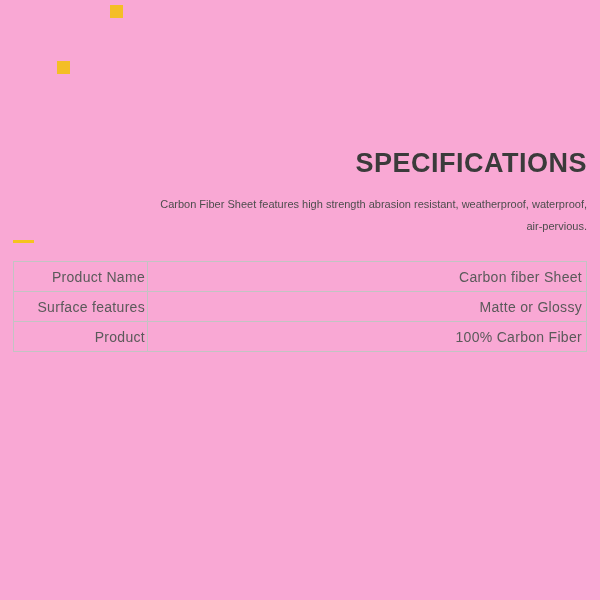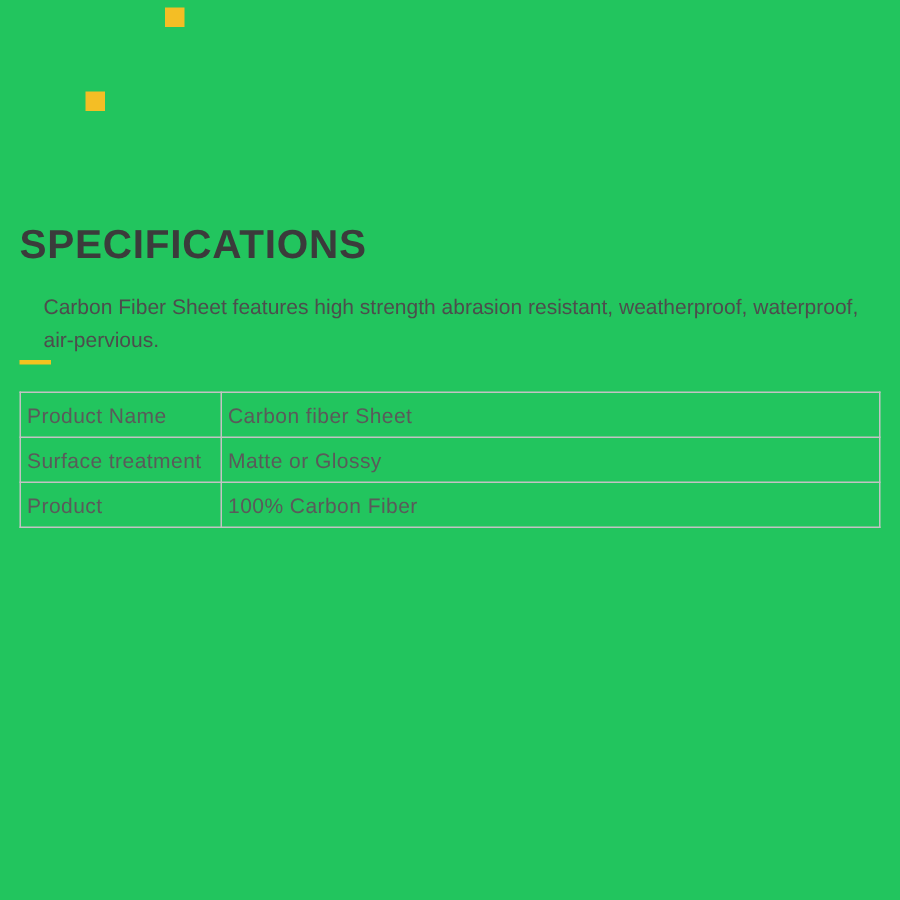--- a/index.html
+++ b/index.html
@@ -1,38 +1,38 @@
 <!DOCTYPE html>
 <html><head>
 <meta charset="utf-8">
 <style>
   html, body { margin:0; padding:0; }
   body {
     width:600px; height:600px; background:#ffffff;
     font-family:"Liberation Sans", sans-serif;
     -webkit-font-smoothing:antialiased;
   }
-  .page { position:relative; width:600px; height:600px; overflow:hidden; background:#22c55e; }
+  .page { position:relative; width:600px; height:600px; overflow:hidden; background:#f9a8d4;text-align:right; }
 
   .decor-square { position:absolute; width:13px; height:13px; background:#F4BE25; }
   .decor-square.sq1 { left:110px; top:5px; }
   .decor-square.sq2 { left:57px; top:61px; }
 
   .content { position:absolute; left:13px; top:0; width:574px; }
 
   .title {
     margin:146px 0 0 0;
     font-size:27px; line-height:34px;
     font-weight:bold; letter-spacing:0.5px;
     color:#3B3B3B;
   }
 
   .description {
     margin:13px 0 0 16px;
-    font-size:14px; line-height:22px;
+    font-size:11px; line-height:22px;
     color:#4D4D4D; white-space:nowrap;
   }
 
   .accent-dash {
     margin-top:3px;
     width:21px; height:3px;
     background:#F5C31E;
   }
 
   table.spec-table {
@@ -74,21 +74,21 @@
 
     <table class="spec-table">
       <tbody>
         <tr class="r-s">
           <td class="label">Product Name</td>
           <td class="value">
             <div class="cell-line">Carbon fiber Sheet</div>
           </td>
         </tr>
         <tr class="r-s">
-          <td class="label">Surface treatment</td>
+          <td class="label">Surface features</td>
           <td class="value">
             <div class="cell-line">Matte or Glossy</div>
           </td>
         </tr>
         <tr class="r-s">
           <td class="label">Product</td>
           <td class="value">
             <div class="cell-line">100% Carbon Fiber</div>
           </td>
         </tr>

